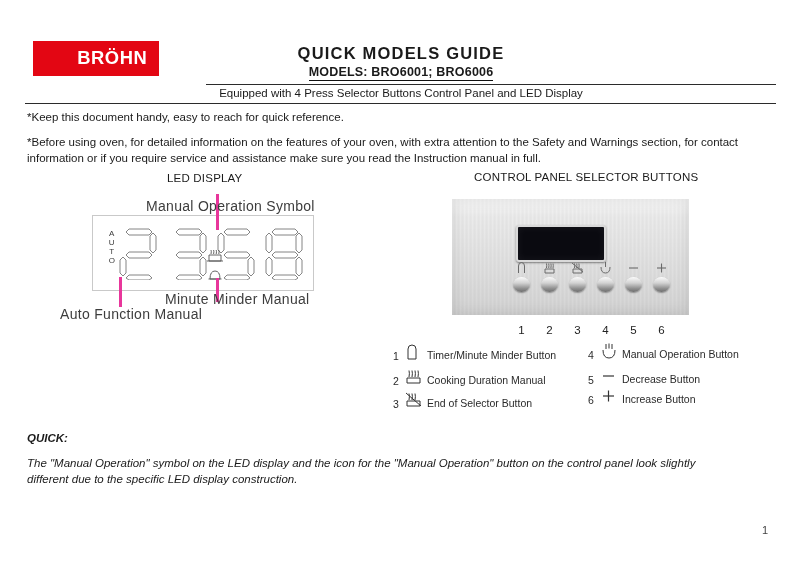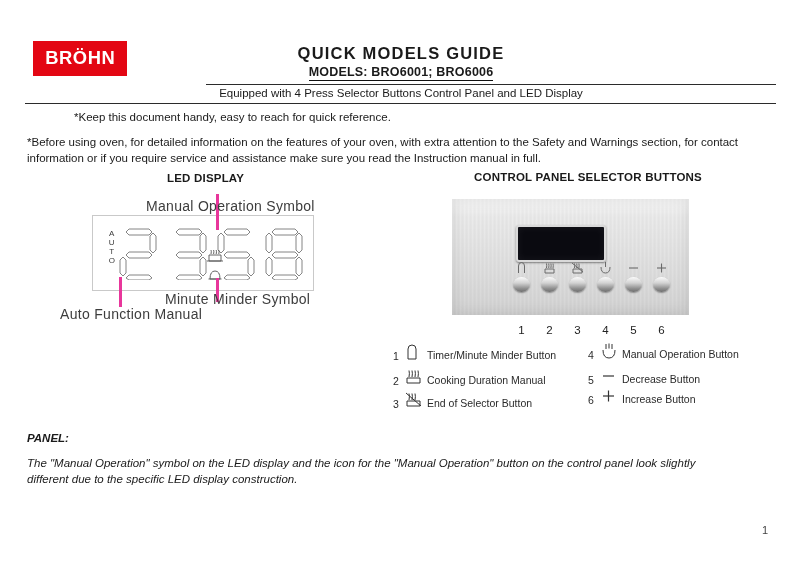--- a/index.html
+++ b/index.html
@@ -20,20 +20,21 @@
   #logo {
     position: absolute;
     left: 33px;
     top: 41px;
     width: 94px;
     height: 35px;
     background: #e30613;
     display: flex;
     align-items: center;
     justify-content: center;
+    padding-left: 32px;
   }
   #logo-text {
     color: #ffffff;
     font-size: 18px;
     font-weight: bold;
     letter-spacing: 0.5px;
     font-family: "Liberation Sans", sans-serif;
     transform: scaleX(1.02);
   }
 
@@ -76,36 +77,35 @@
   }
   #rule-top { left: 206px; top: 84px; width: 570px; }
   #rule-mid { left: 25px; top: 103px; width: 751px; }
 
   
   #intro1 {
     position: absolute;
     left: 27px;
     top: 111px;
     font-size: 11.5px;
-    margin-left: 47px;
   }
   #intro2 {
     position: absolute;
     left: 27px;
     top: 134px;
     font-size: 11.5px;
     line-height: 16px;
     width: 730px;
   }
 
   
   .sec-head {
     position: absolute;
     font-size: 11.5px;
-    font-weight: bold;
+    font-weight: normal;
     letter-spacing: 0.2px;
   }
   #head-led { left: 167px; top: 172px; }
   #head-cp  { left: 474px; top: 171px; }
 
   
   #led-frame {
     position: absolute;
     left: 92px;
     top: 215px;
@@ -389,21 +389,21 @@
       </g>
     </svg>
   </div>
 </div>
 
 <div class="ptr" id="ptr-manual"></div>
 <div class="ptr" id="ptr-minute"></div>
 <div class="ptr" id="ptr-auto"></div>
 
 <div class="lbl-light" id="lbl-manual">Manual Operation Symbol</div>
-<div class="lbl-light" id="lbl-minute">Minute Minder Symbol</div>
+<div class="lbl-light" id="lbl-minute">Minute Minder Manual</div>
 <div class="lbl-light" id="lbl-auto">Auto Function Manual</div>
 
 <div id="panel">
   <div id="panel-display"></div>
 
   <svg class="panel-ico col1" viewBox="0 0 17 13">
     <g fill="none" stroke="#6a6a6a" stroke-width="1">
       <path d="M5.5 12 V5 q0 -3.5 3 -3.5 q3 0 3 3.5 V12"></path>
     </g>
   </svg>
@@ -525,16 +525,16 @@
   <span class="leg-num">6</span>
   <svg class="leg-ico" viewBox="0 0 20 18">
     <g stroke="#333" stroke-width="1.2">
         <path d="M4 9 h11"></path>
         <path d="M9.5 3.5 v11"></path>
       </g>
   </svg>
   <span class="leg-txt">Increase Button</span>
 </div>
 
-<div id="note-head">PANEL:</div>
+<div id="note-head">QUICK:</div>
 <div id="note-body">The "Manual Operation" symbol on the LED display and the icon for the "Manual Operation" button on the control panel look slightly different due to the specific LED display construction.</div>
 
 <div id="page-num">1</div>
 
 </body></html>

